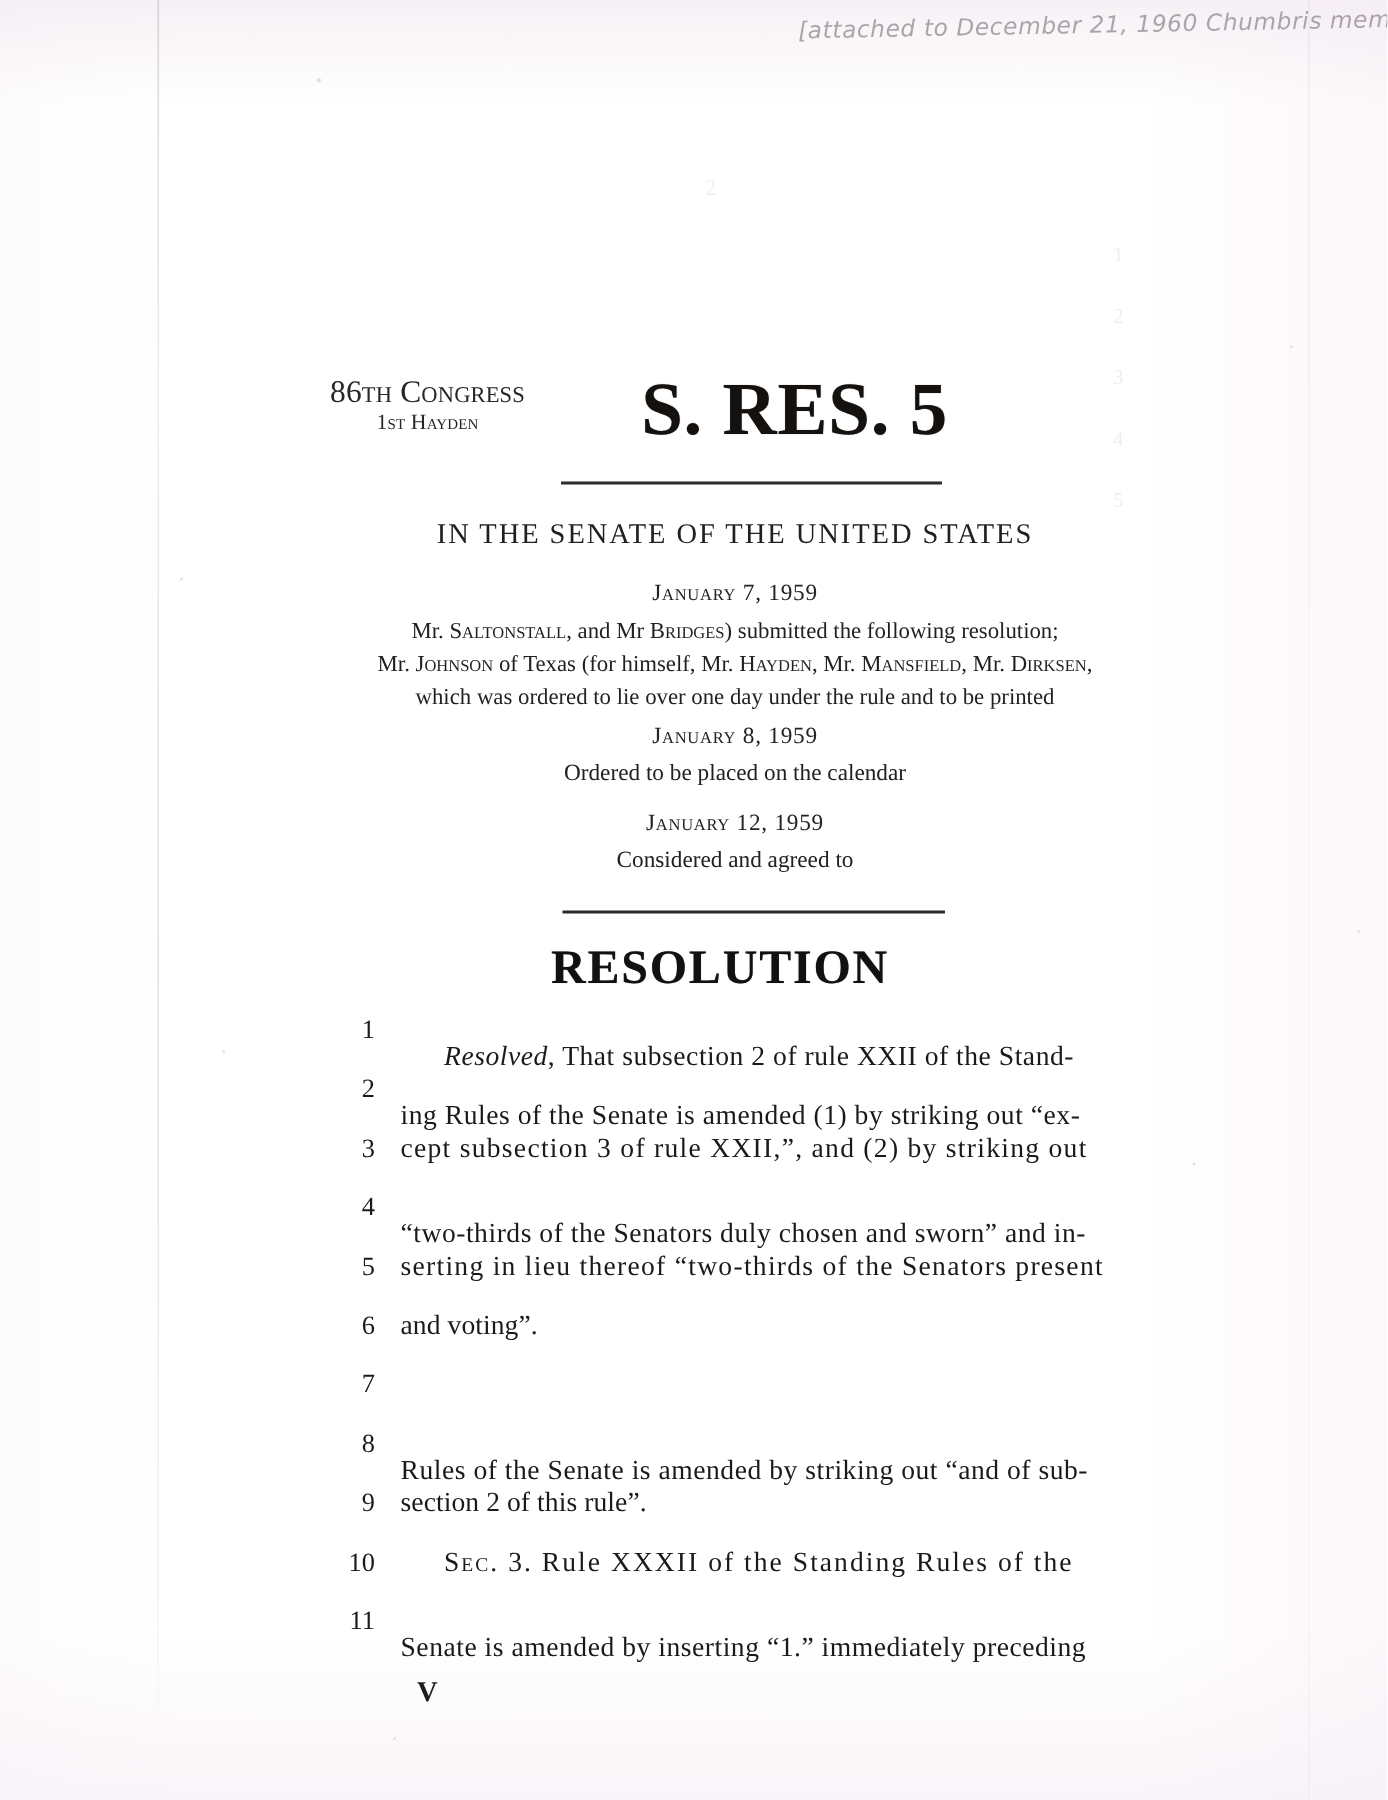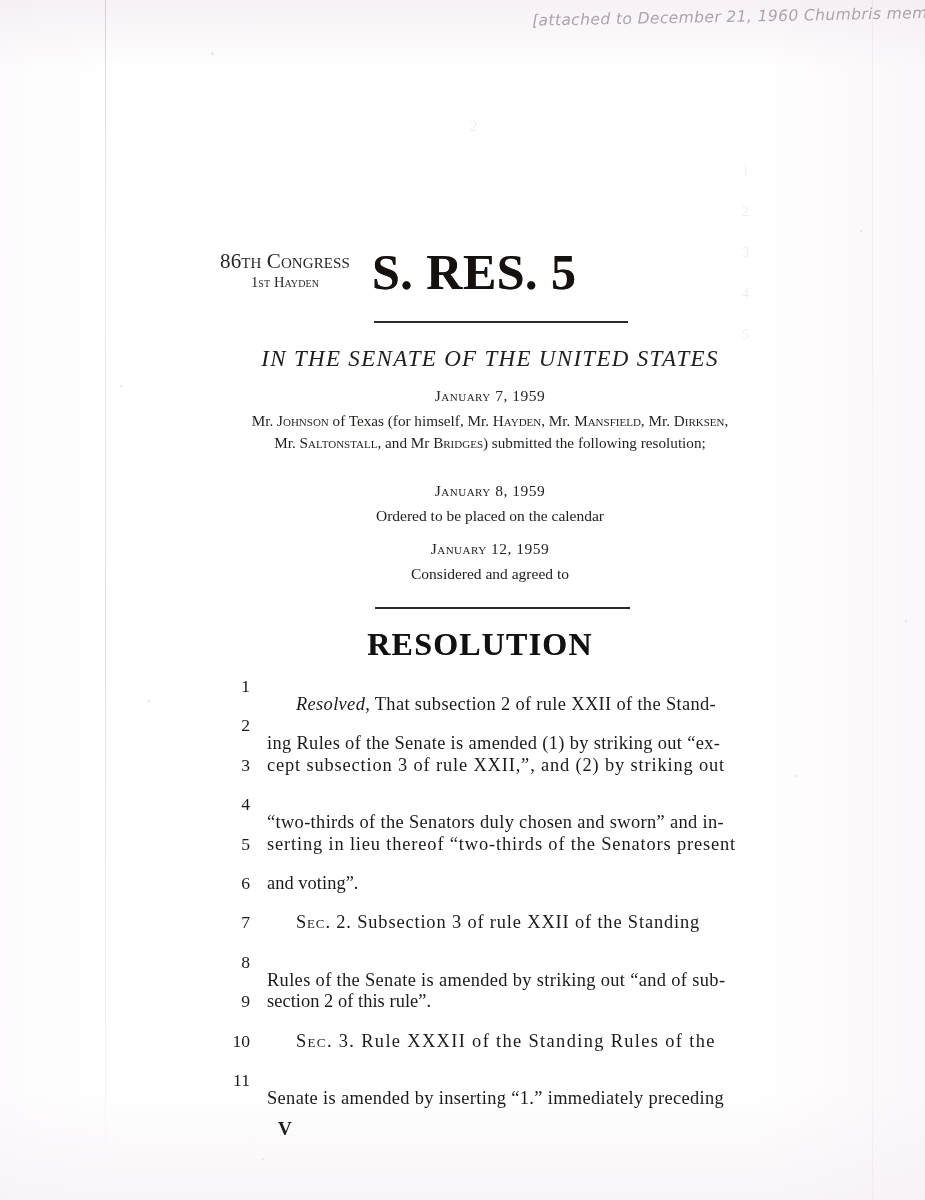--- a/index.html
+++ b/index.html
@@ -112,21 +112,21 @@
     color: #2a2623;
   }
   .congress-line1 { font-size: 21px; letter-spacing: .1px; }
   .congress-line2 { font-size: 14.5px; letter-spacing: .1px; }
 
   .bill-number {
     position: absolute;
     left: 372px;
     top: 243px;
     width: 260px;
-    text-align: left;
+    text-align: right;
     font-family: "Liberation Serif", "DejaVu Serif", serif;
     font-size: 50px;
     font-weight: bold;
     letter-spacing: 0.5px;
     color: #14110f;
     text-shadow: 0 0 .6px rgba(0,0,0,.55);
   }
 
   .rule {
     position: absolute;
@@ -134,24 +134,23 @@
     background: #2e2a28;
   }
   .rule-top  { left: 374px; top: 321px; width: 254px; }
   .rule-mid  { left: 375px; top: 607px; width: 255px; }
 
   
   .senate-heading {
     position: absolute;
     left: 175px; top: 346px; width: 630px;
     text-align: center;
-    font-size: 23px;
+    font-size: 19px;
     letter-spacing: 1.3px;
     color: #22201e;
-    font-style: italic;
   }
 
   .date-line {
     position: absolute;
     left: 175px; width: 630px;
     text-align: center;
     font-variant: small-caps;
     font-size: 15.5px;
     letter-spacing: .5px;
     color: #262321;
@@ -276,22 +275,23 @@
 
   <div class="bill-number">S. RES. 5</div>
 
   <div class="rule rule-top"></div>
 
   <div class="senate-heading">IN THE SENATE OF THE UNITED STATES</div>
 
   <div class="date-line date-1">January 7, 1959</div>
 
   <div class="sponsor-block">
+    <div><span>Mr. </span><span class="sc">Saltonstall</span><span>, and Mr </span><span class="sc">Bridges</span><span>) submitted the following resolution;</span></div>
     <div><span>Mr. </span><span class="sc">Johnson</span><span> of Texas (for himself, Mr. </span><span class="sc">Hayden</span><span>, Mr. </span><span class="sc">Mansfield</span><span>, Mr. </span><span class="sc">Dirksen</span><span>,</span></div>
-    <div><span>Mr. </span><span class="sc">Saltonstall</span><span>, and Mr </span><span class="sc">Bridges</span><span>) submitted the following resolution;</span></div>
+    <div>which was ordered to lie over one day under the rule and to be printed</div>
   </div>
 
   <div class="date-line date-2">January 8, 1959</div>
   <div class="note-line note-1">Ordered to be placed on the calendar</div>
 
   <div class="date-line date-3">January 12, 1959</div>
   <div class="note-line note-2">Considered and agreed to</div>
 
   <div class="rule rule-mid"></div>
 
@@ -317,21 +317,20 @@
       <div class="body-line">
         <span class="line-no">5</span>
         <span class="line-text justify-wider"><span>serting in lieu thereof “two-thirds of the Senators present</span></span>
       </div>
       <div class="body-line">
         <span class="line-no">6</span>
         <span class="line-text"><span>and voting”.</span></span>
       </div>
       <div class="body-line">
         <span class="line-no">7</span>
-        <span class="line-text indent justify-wider"><span class="sc">Sec</span><span>. 2. Subsection 3 of rule XXII of the Standing</span></span>
       </div>
       <div class="body-line">
         <span class="line-no">8</span>
         <span class="line-text justify-wide"><span>Rules of the Senate is amended by striking out “and of sub-</span></span>
       </div>
       <div class="body-line">
         <span class="line-no">9</span>
         <span class="line-text"><span>section 2 of this rule”.</span></span>
       </div>
       <div class="body-line">

